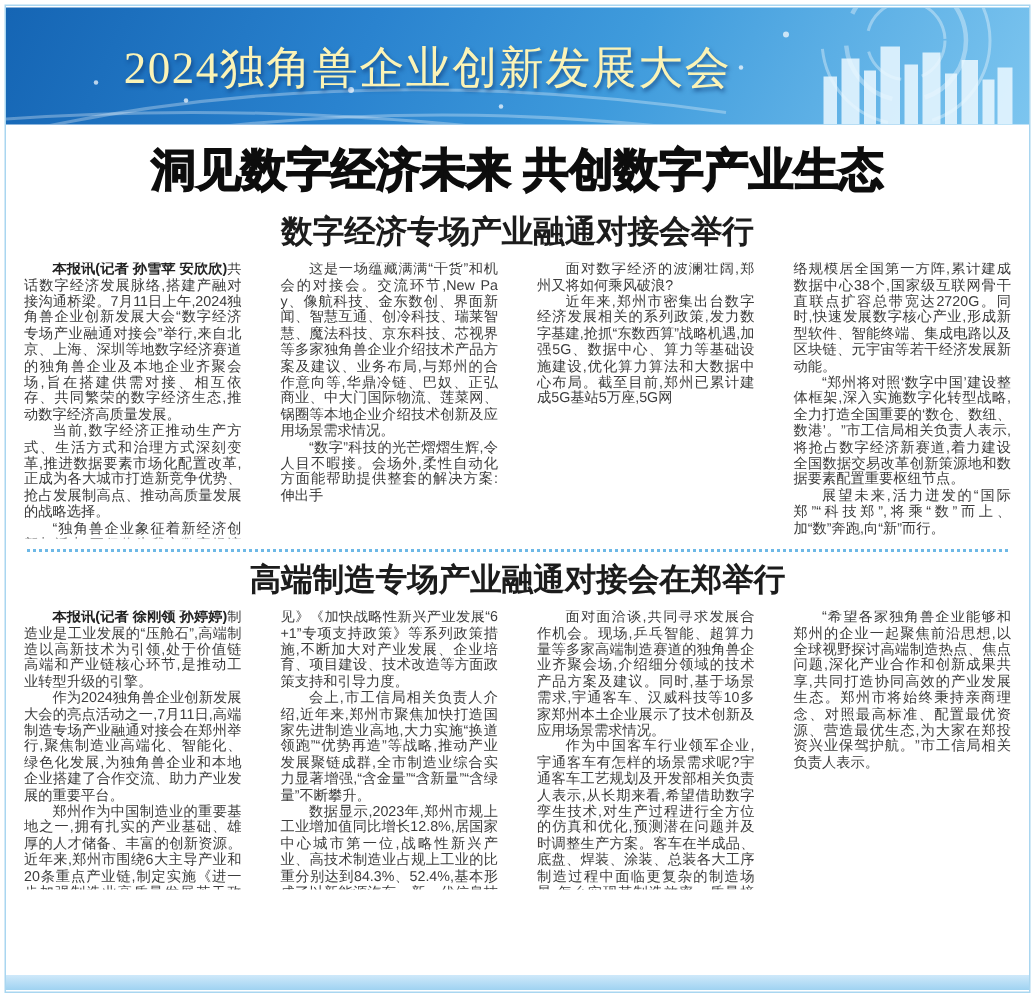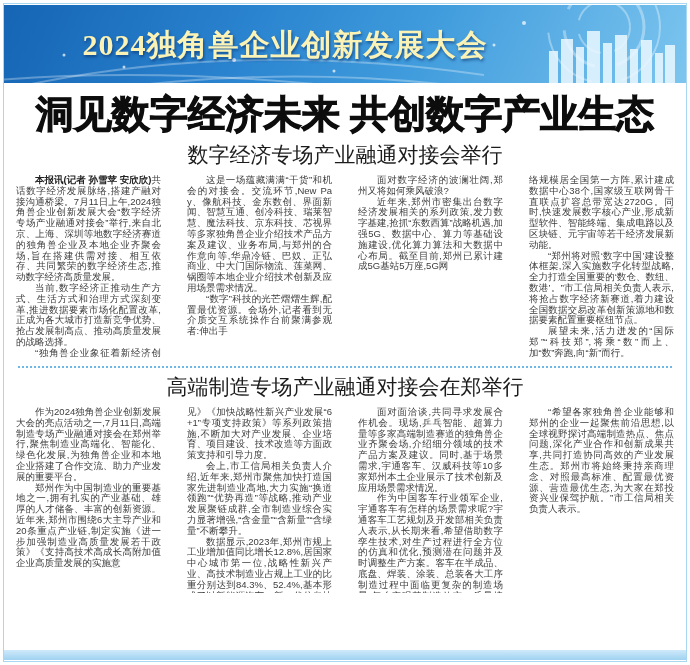--- a/index.html
+++ b/index.html
@@ -5,26 +5,26 @@
   html,body{margin:0;padding:0;background:#ffffff;}
   .page{position:relative;width:690px;height:665px;background:#ffffff;overflow:hidden;
         font-family:"Liberation Sans","DejaVu Sans",sans-serif;color:#3c3c3c;}
   .frame{position:absolute;inset:3px;border:1px solid #a9d6f0;background:#ffffff;}
   
   .banner{position:absolute;left:4px;right:4px;top:5px;height:78px;
           background:linear-gradient(115deg,#1565b4 0%,#2a83cf 35%,#3f9bdc 60%,#7cc5ef 100%);
           overflow:hidden;}
   .banner svg{position:absolute;inset:0;}
   .banner-title{position:relative;z-index:2;text-align:center;padding:20px 150px 0 30px;
-          font-family:"Liberation Serif","DejaVu Serif",serif;font-weight:bold;font-size:30px;
+          font-family:"Liberation Serif","DejaVu Serif",serif;font-weight:normal;font-size:30px;
           letter-spacing:1px;color:#fbf3b6;text-shadow:1px 2px 3px rgba(10,50,110,0.65);}
   
-  h1{margin:8px 6px 0;text-align:center;font-size:38px;line-height:44px;font-weight:900;
+  h1{margin:8px 6px 0;text-align:center;font-size:30px;line-height:44px;font-weight:900;
      color:#0d0d0d;-webkit-text-stroke:1px #0d0d0d;letter-spacing:0;}
-  h2{margin:6px 0 0;text-align:center;font-size:21px;line-height:26px;font-weight:400;color:#1c1c1c;}
+  h2{margin:6px 0 0;text-align:center;font-size:21px;line-height:26px;font-weight:700;color:#1c1c1c;}
   
   .cols{display:flex;gap:26px;margin:7px 12px 0;height:184px;overflow:hidden;}
   .col{flex:1 1 0;min-width:0;}
   .col p{margin:0;font-size:9.5px;line-height:10.8px;text-align:justify;text-indent:2em;
          color:#3c3c3c;word-break:break-all;}
   .col p.cont{text-indent:0;}
   .byline{font-weight:bold;color:#222;}
   .divider{margin:7px 14px 0;border-top:2px dotted #6db8e6;height:0;}
   .bottom-bar{position:absolute;left:4px;right:4px;bottom:5px;height:10px;
           background:linear-gradient(180deg,#cfe9fa,#9fd2f1);}
@@ -77,40 +77,41 @@
       <h1>洞见数字经济未来 共创数字产业生态</h1>
       <h2>数字经济专场产业融通对接会举行</h2>
       <div class="cols">
         <div class="col">
           <p><b class="byline">本报讯(记者 孙雪苹 安欣欣)</b><span>共话数字经济发展脉络,搭建产融对接沟通桥梁。7月11日上午,2024独角兽企业创新发展大会“数字经济专场产业融通对接会”举行,来自北京、上海、深圳等地数字经济赛道的独角兽企业及本地企业齐聚会场,旨在搭建供需对接、相互依存、共同繁荣的数字经济生态,推动数字经济高质量发展。</span></p>
           <p>当前,数字经济正推动生产方式、生活方式和治理方式深刻变革,推进数据要素市场化配置改革,正成为各大城市打造新竞争优势、抢占发展制高点、推动高质量发展的战略选择。</p>
           <p>“独角兽企业象征着新经济创新与活力,不仅将为我市数字经济发展注入</p>
         </div>
         <div class="col">
           <p>这是一场蕴藏满满“干货”和机会的对接会。交流环节,New Pay、像航科技、金东数创、界面新闻、智慧互通、创冷科技、瑞莱智慧、魔法科技、京东科技、芯视界等多家独角兽企业介绍技术产品方案及建议、业务布局,与郑州的合作意向等,华鼎冷链、巴奴、正弘商业、中大门国际物流、莲菜网、锅圈等本地企业介绍技术创新及应用场景需求情况。</p>
-          <p>“数字”科技的光芒熠熠生辉,配置最优资源。会场外,记者看到无介质交互系统操作台前聚满参观者:伸出手</p>
+          <p>“数字”科技的光芒熠熠生辉,令人目不暇接。会场外,柔性自动化方面能帮助提供整套的解决方案:伸出手</p>
         </div>
         <div class="col">
           <p>面对数字经济的波澜壮阔,郑州又将如何乘风破浪?</p>
           <p>近年来,郑州市密集出台数字经济发展相关的系列政策,发力数字基建,抢抓“东数西算”战略机遇,加强5G、数据中心、算力等基础设施建设,优化算力算法和大数据中心布局。截至目前,郑州已累计建成5G基站5万座,5G网</p>
         </div>
         <div class="col">
           <p class="cont">络规模居全国第一方阵,累计建成数据中心38个,国家级互联网骨干直联点扩容总带宽达2720G。同时,快速发展数字核心产业,形成新型软件、智能终端、集成电路以及区块链、元宇宙等若干经济发展新动能。</p>
           <p>“郑州将对照‘数字中国’建设整体框架,深入实施数字化转型战略,全力打造全国重要的‘数仓、数纽、数港’。”市工信局相关负责人表示,将抢占数字经济新赛道,着力建设全国数据交易改革创新策源地和数据要素配置重要枢纽节点。</p>
           <p>展望未来,活力迸发的“国际郑”“科技郑”,将乘“数”而上、加“数”奔跑,向“新”而行。</p>
         </div>
       </div>
     </section>
 
     <div class="divider"></div>
 
     <section class="a2">
       <h2>高端制造专场产业融通对接会在郑举行</h2>
       <div class="cols">
         <div class="col">
+          <p><b class="byline">本报讯(记者 徐刚领 孙婷婷)</b><span>制造业是工业发展的“压舱石”,高端制造以高新技术为引领,处于价值链高端和产业链核心环节,是推动工业转型升级的引擎。</span></p>
           <p>作为2024独角兽企业创新发展大会的亮点活动之一,7月11日,高端制造专场产业融通对接会在郑州举行,聚焦制造业高端化、智能化、绿色化发展,为独角兽企业和本地企业搭建了合作交流、助力产业发展的重要平台。</p>
           <p>郑州作为中国制造业的重要基地之一,拥有扎实的产业基础、雄厚的人才储备、丰富的创新资源。近年来,郑州市围绕6大主导产业和20条重点产业链,制定实施《进一步加强制造业高质量发展若干政策》《支持高技术高成长高附加值企业高质量发展的实施意</p>
         </div>
         <div class="col">
           <p class="cont">见》《加快战略性新兴产业发展“6+1”专项支持政策》等系列政策措施,不断加大对产业发展、企业培育、项目建设、技术改造等方面政策支持和引导力度。</p>
           <p>会上,市工信局相关负责人介绍,近年来,郑州市聚焦加快打造国家先进制造业高地,大力实施“换道领跑”“优势再造”等战略,推动产业发展聚链成群,全市制造业综合实力显著增强,“含金量”“含新量”“含绿量”不断攀升。</p>
           <p>数据显示,2023年,郑州市规上工业增加值同比增长12.8%,居国家中心城市第一位,战略性新兴产业、高技术制造业占规上工业的比重分别达到84.3%、52.4%,基本形成了以新能源汽车、新一代信息技术为代表的“1566”现代化产业体系,郑州市制造业高质量发展扎实推进。</p>
         </div>
         <div class="col">
           <p>面对面洽谈,共同寻求发展合作机会。现场,乒乓智能、超算力量等多家高端制造赛道的独角兽企业齐聚会场,介绍细分领域的技术产品方案及建议。同时,基于场景需求,宇通客车、汉威科技等10多家郑州本土企业展示了技术创新及应用场景需求情况。</p>

